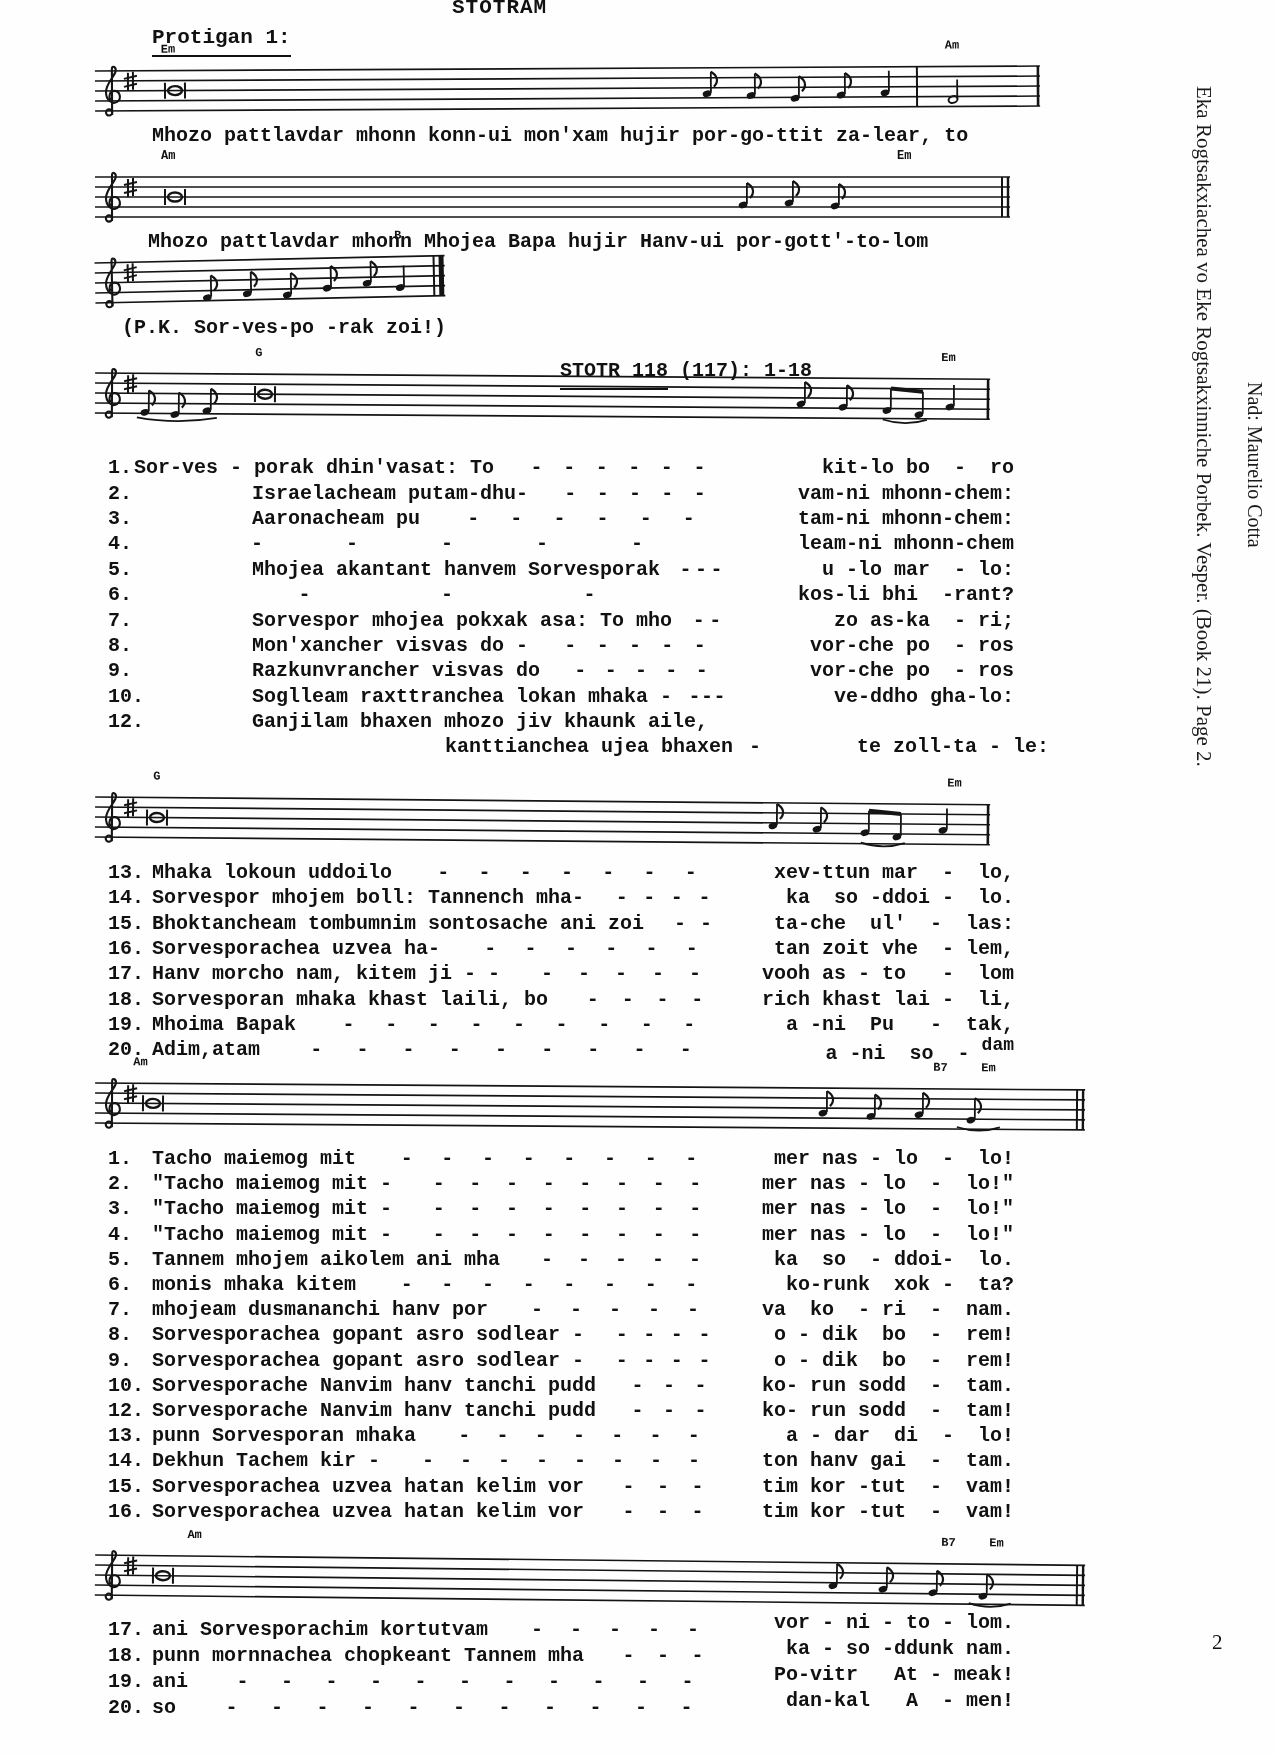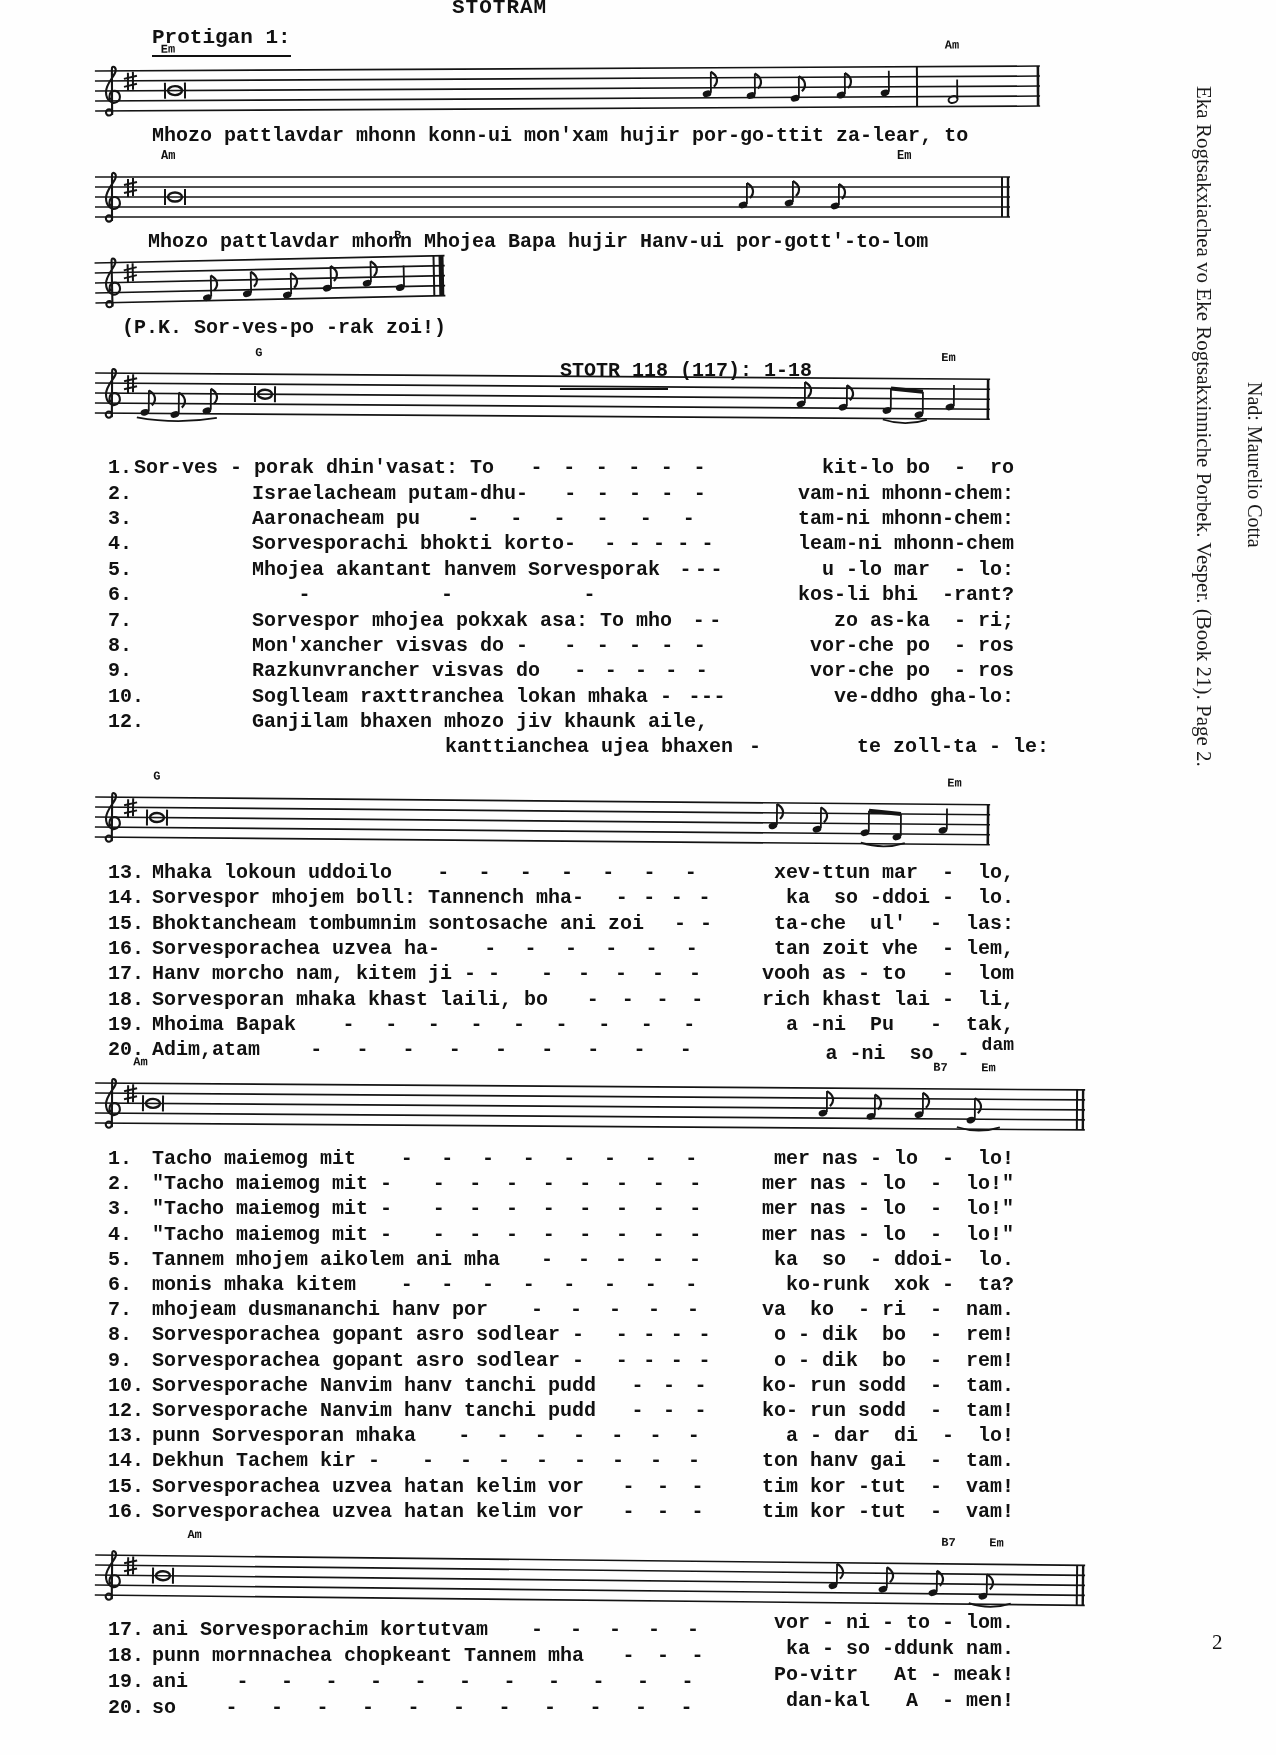--- a/index.html
+++ b/index.html
@@ -414,21 +414,21 @@
         <span class="chord mono" style="left: 92px;">Am</span>
         <span class="chord mono" style="left: 846px;">B7</span>
         <span class="chord mono" style="left: 894px;">Em</span>
       </div>
     </div>
 
   <div class="vblock" style="top: 455px;">
       <div class="vrow" style="height: 25.4px;"><span class="vnum" style="width: 26px;">1.</span><span class="vleft">Sor-ves - porak dhin'vasat: To</span><span class="vdash"><i>-</i><i>-</i><i>-</i><i>-</i><i>-</i><i>-</i></span><span class="vend">kit-lo bo  -  ro</span></div>
       <div class="vrow" style="height: 25.4px;"><span class="vnum">2.</span><span class="vleft" style="padding-left: 100px;">Israelacheam putam-dhu-</span><span class="vdash"><i>-</i><i>-</i><i>-</i><i>-</i><i>-</i></span><span class="vend">vam-ni mhonn-chem:</span></div>
       <div class="vrow" style="height: 25.4px;"><span class="vnum">3.</span><span class="vleft" style="padding-left: 100px;">Aaronacheam pu</span><span class="vdash"><i>-</i><i>-</i><i>-</i><i>-</i><i>-</i><i>-</i></span><span class="vend">tam-ni mhonn-chem:</span></div>
-      <div class="vrow" style="height: 25.4px;"><span class="vnum">4.</span><span class="vleft" style="padding-left: 100px;">Sorvesporachi bhokti korto-</span><span class="vdash"><i>-</i><i>-</i><i>-</i><i>-</i><i>-</i></span><span class="vend">leam-ni mhonn-chem</span></div>
+      <div class="vrow" style="height: 25.4px;"><span class="vnum">4.</span><span class="vdash"><i>-</i><i>-</i><i>-</i><i>-</i><i>-</i></span><span class="vend">leam-ni mhonn-chem</span></div>
       <div class="vrow" style="height: 25.4px;"><span class="vnum">5.</span><span class="vleft" style="padding-left: 100px;">Mhojea akantant hanvem Sorvesporak</span><span class="vdash"><i>-</i><i>-</i><i>-</i></span><span class="vend">u -lo mar  - lo:</span></div>
       <div class="vrow" style="height: 25.4px;"><span class="vnum">6.</span><span class="vdash"><i>-</i><i>-</i><i>-</i></span><span class="vend">kos-li bhi  -rant?</span></div>
       <div class="vrow" style="height: 25.4px;"><span class="vnum">7.</span><span class="vleft" style="padding-left: 100px;">Sorvespor mhojea pokxak asa: To mho</span><span class="vdash"><i>-</i><i>-</i></span><span class="vend">zo as-ka  - ri;</span></div>
       <div class="vrow" style="height: 25.4px;"><span class="vnum">8.</span><span class="vleft" style="padding-left: 100px;">Mon'xancher visvas do -</span><span class="vdash"><i>-</i><i>-</i><i>-</i><i>-</i><i>-</i></span><span class="vend">vor-che po  - ros</span></div>
       <div class="vrow" style="height: 25.4px;"><span class="vnum">9.</span><span class="vleft" style="padding-left: 100px;">Razkunvrancher visvas do</span><span class="vdash"><i>-</i><i>-</i><i>-</i><i>-</i><i>-</i></span><span class="vend">vor-che po  - ros</span></div>
       <div class="vrow" style="height: 25.4px;"><span class="vnum">10.</span><span class="vleft" style="padding-left: 100px;">Soglleam raxttranchea lokan mhaka -</span><span class="vdash"><i>-</i><i>-</i><i>-</i></span><span class="vend">ve-ddho gha-lo:</span></div>
       <div class="vrow" style="height: 25.4px;"><span class="vnum">12.</span><span class="vleft" style="padding-left: 100px;">Ganjilam bhaxen mhozo jiv khaunk aile,</span><span class="vdash"></span><span class="vend"></span></div>
       <div class="vrow" style="height: 25.4px; justify-content: space-between;"><span class="vnum" style="width: 0px;"></span><span class="vleft" style="padding-left: 337px;">kanttianchea ujea bhaxen</span><span class="vdash"><i>-</i></span><span class="vend">te zoll-ta - le:</span></div>
     </div>
   <div class="vblock" style="top: 860px;">

